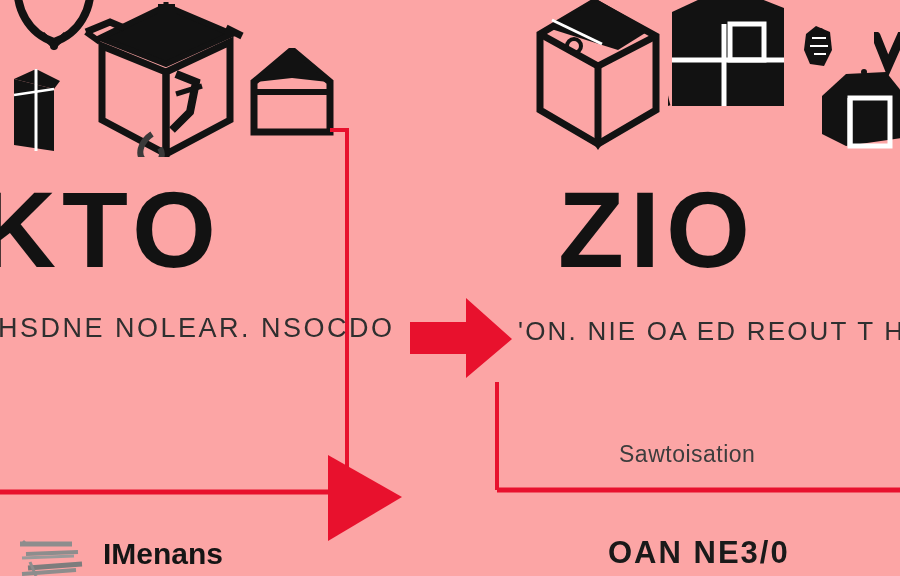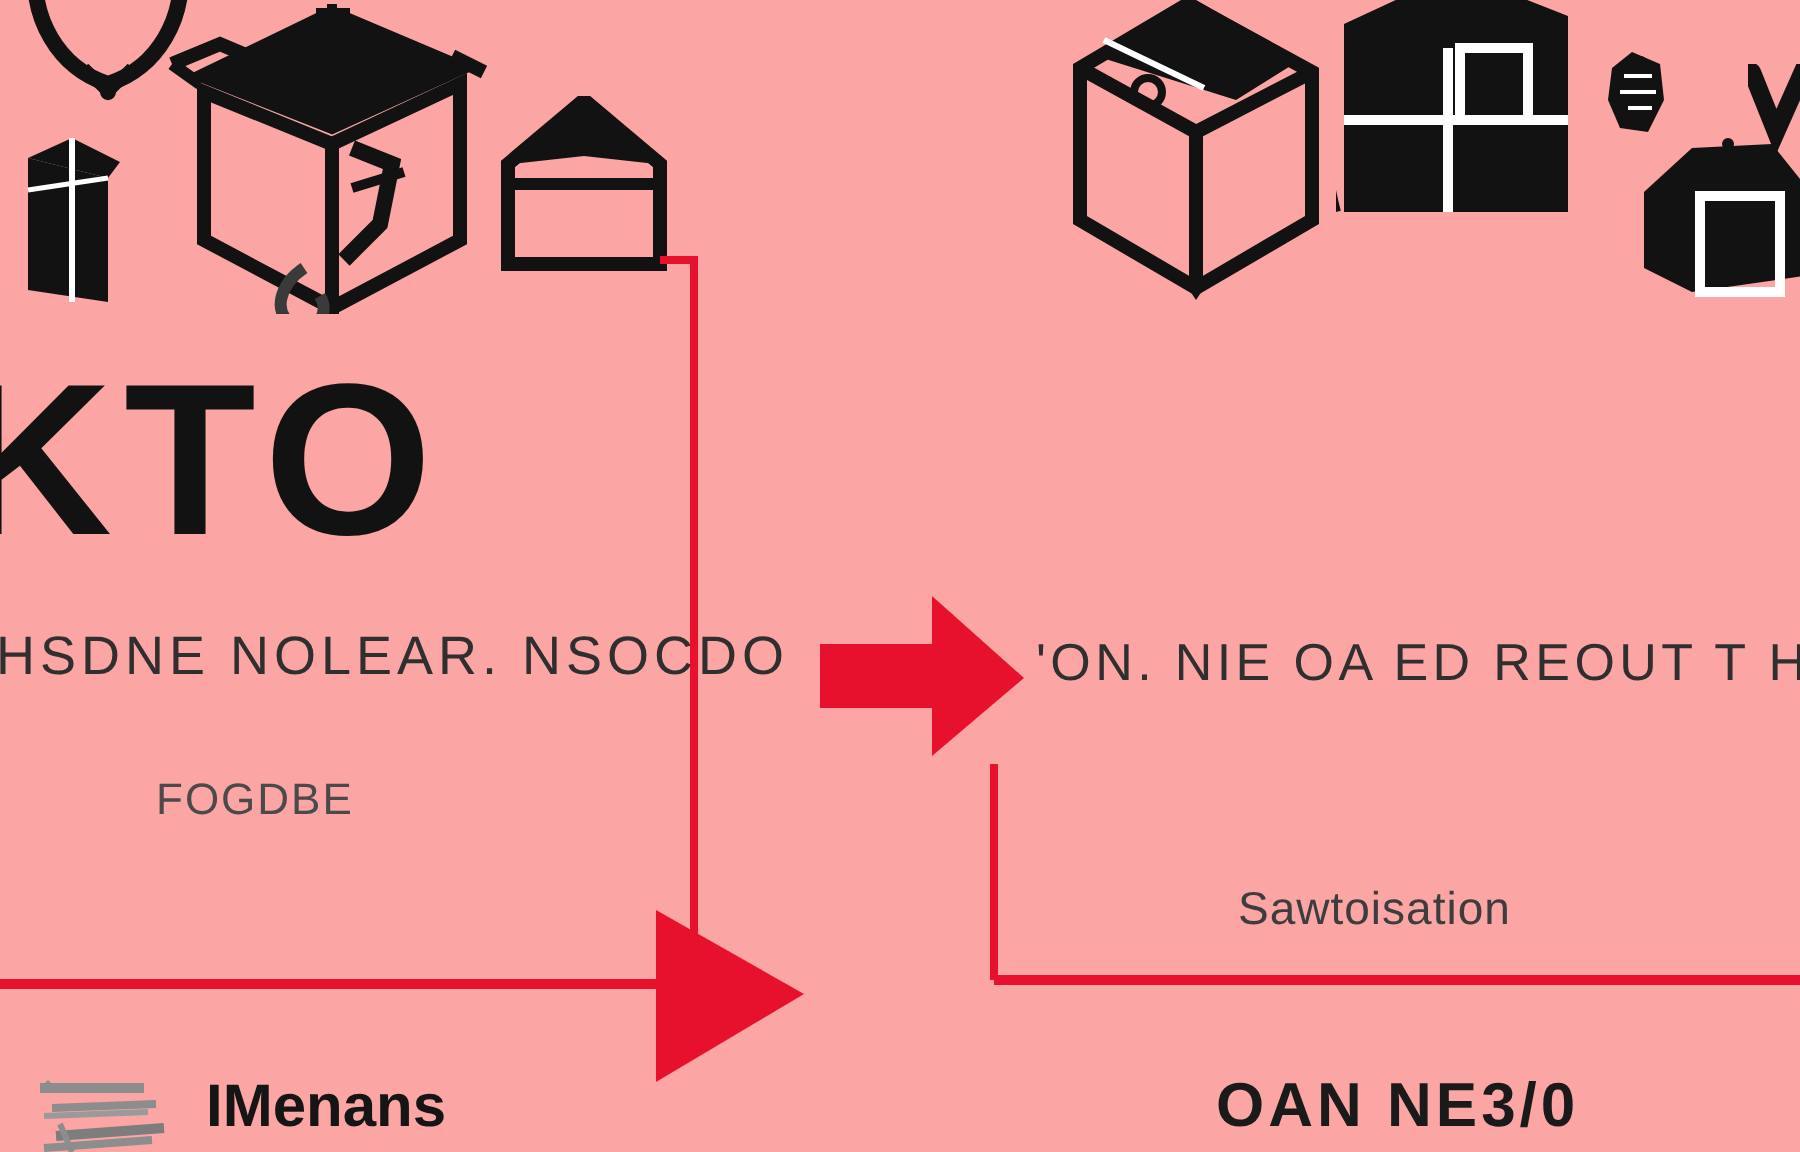--- a/index.html
+++ b/index.html
@@ -209,26 +209,26 @@
       <path d="M410 322 L466 322 L466 298 L512 339 L466 378 L466 354 L410 354 Z" fill="#e8112d"></path>
     </g>
 
     <g>
       <path d="M328 455 L402 497 L328 541 Z" fill="#e8112d"></path>
     </g>
   </svg>
 
   <div class="heading" id="heading-left">KTO</div>
 
+  <div class="heading" id="heading-right">ZIO</div>
 
   <div class="smalltext" id="subtitle-left">IHSDNE NOLEAR. NSOCDO</div>
 
   <div class="smalltext" id="subtitle-right">'ON. NIE OA ED REOUT T HEZ</div>
 
-  <div class="smalltext" id="label-left-mid">FOGDBE</div>
 
   <div class="smalltext" id="label-left-bottom">IMenans</div>
 
   <div class="smalltext" id="label-right-mid">Sawtoisation</div>
 
   <div class="smalltext" id="label-right-bottom">OAN NE3/0</div>
 
 </div>
 
 </body></html>

